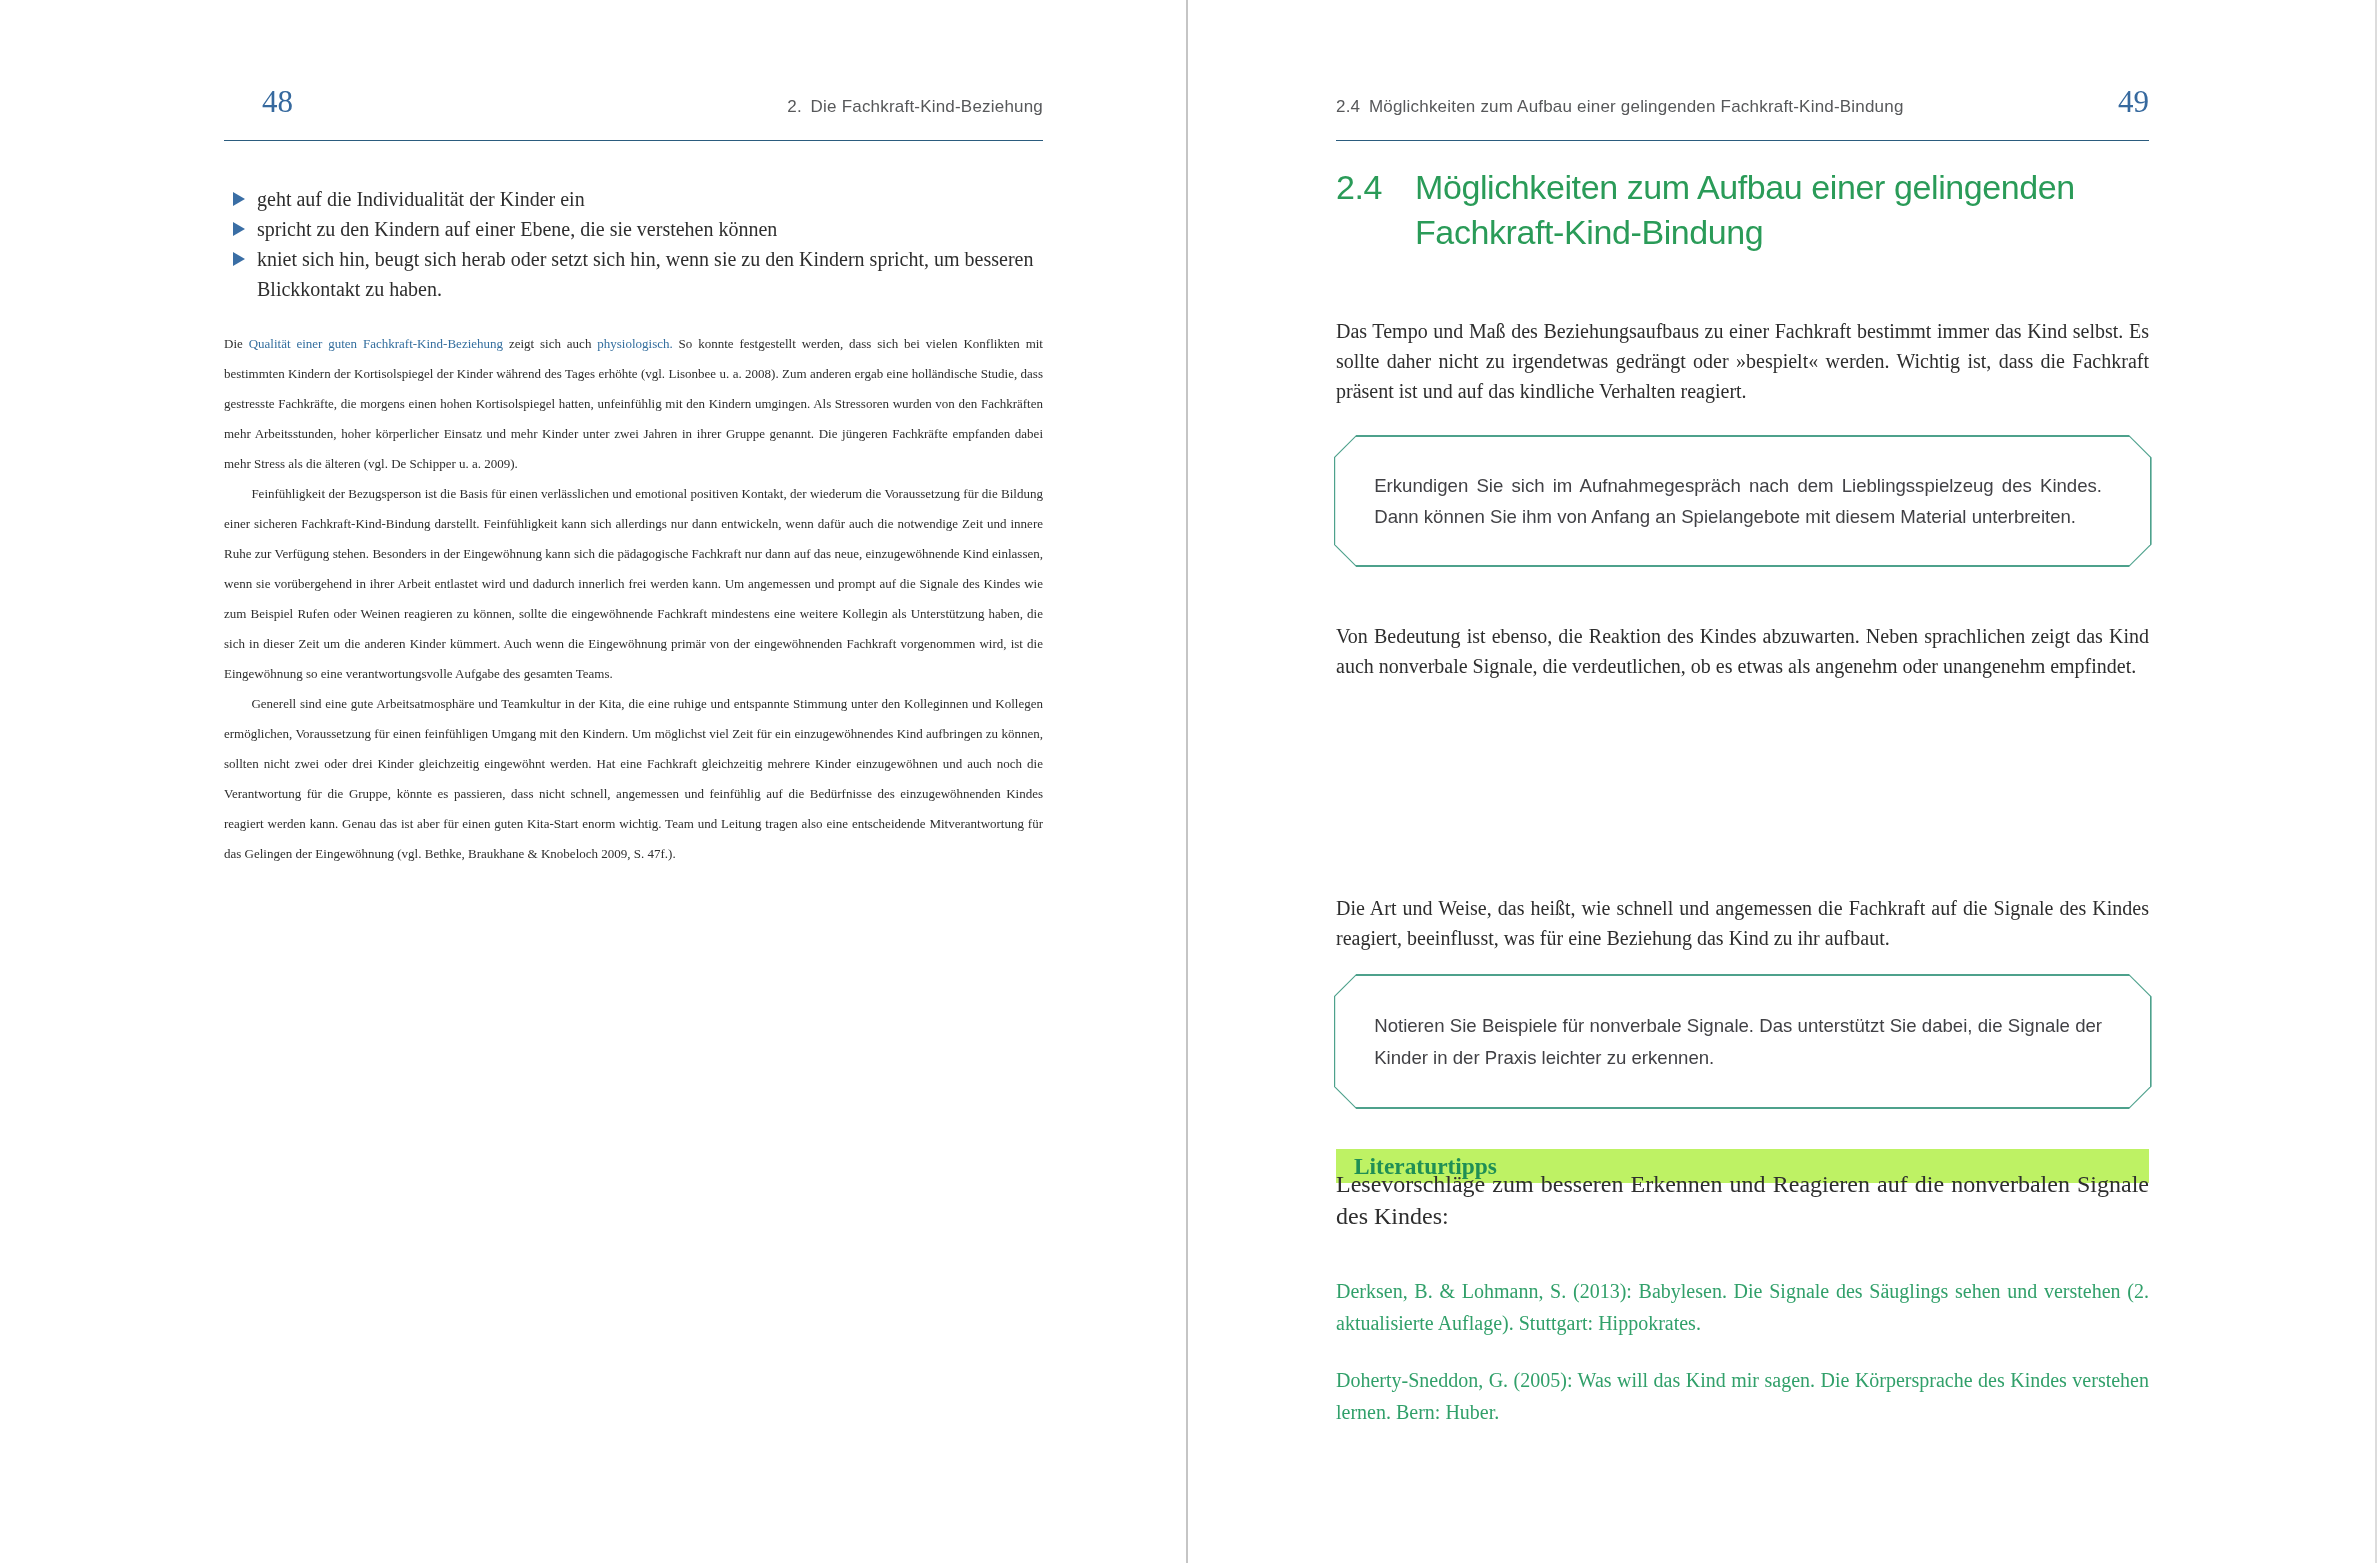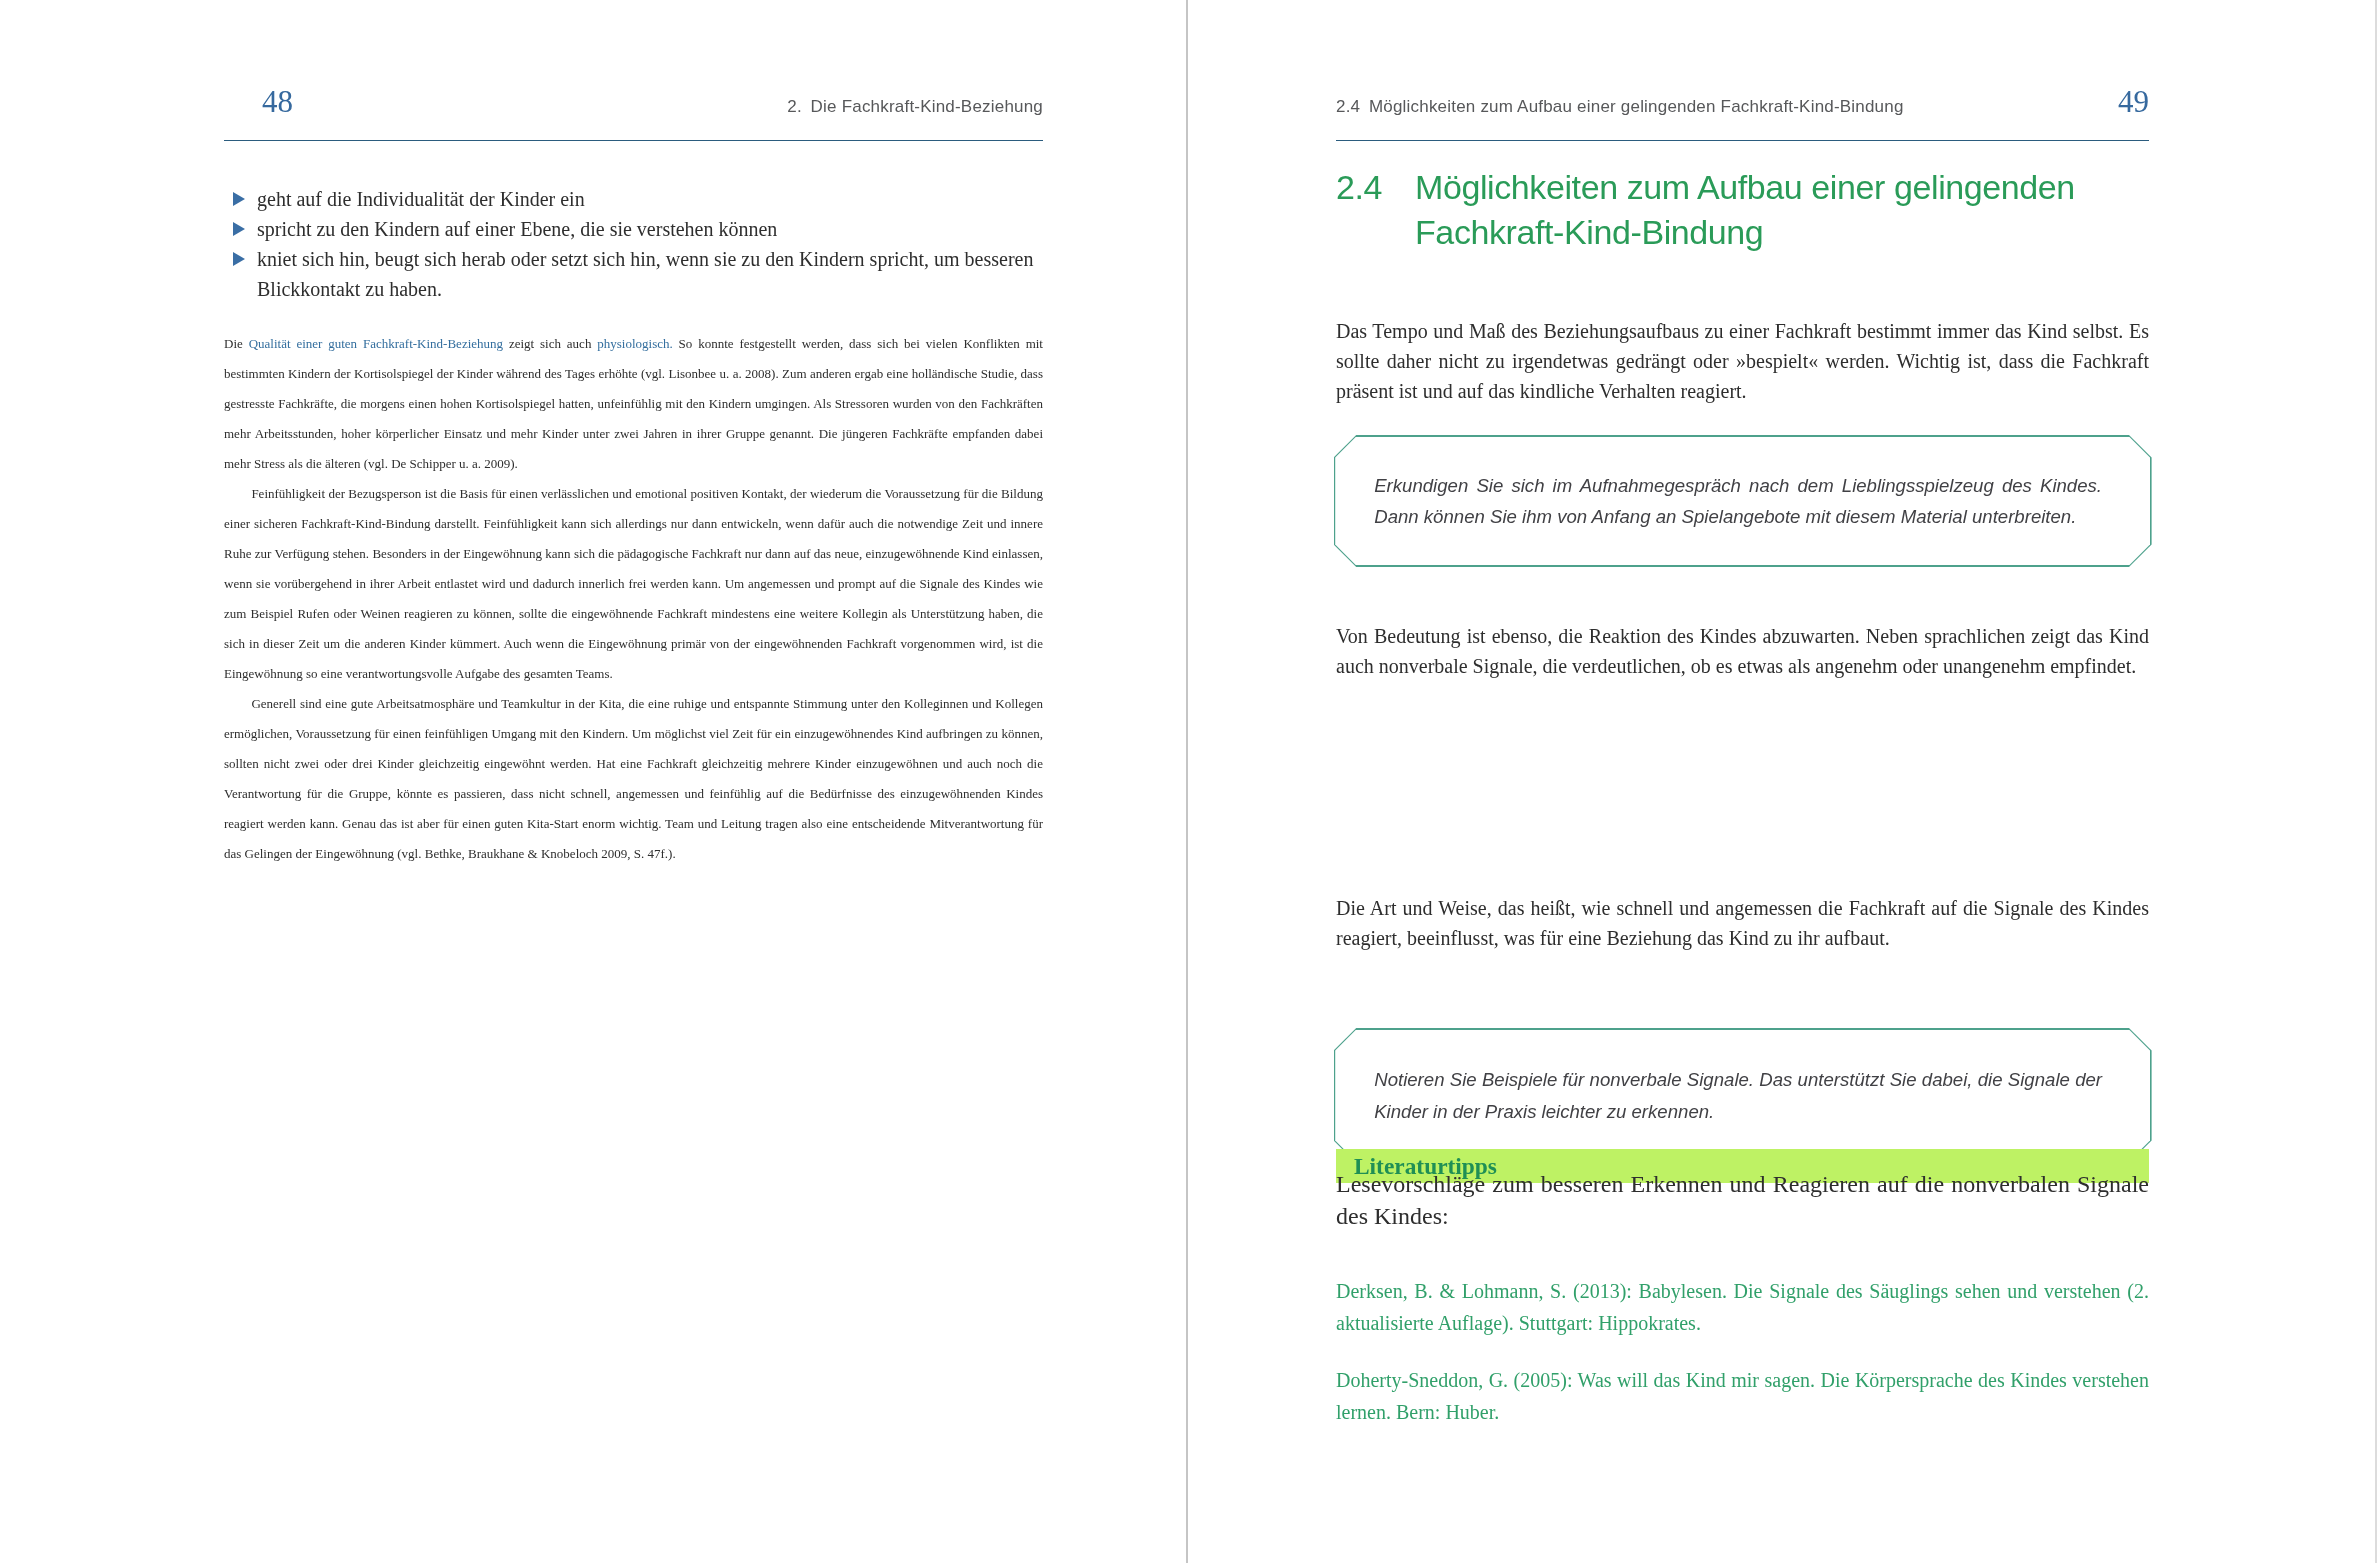--- a/index.html
+++ b/index.html
@@ -54,31 +54,30 @@
   .section-heading .sec-title{flex:1;}
 
   .rp-para{position:absolute;left:0;width:100%;font-size:20px;line-height:30px;text-align:justify;hyphens:auto;margin:0;}
   .rp-para-1{top:316px;}
   .rp-para-2{top:621px;}
   .rp-para-3{top:893px;}
 
   .tip-box{position:absolute;left:-2.4px;width:818px;}
   .tip-box-1{top:435px;height:132px;}
   .tip-box-2{top:733px;height:107px;}
-  .tip-box-3{top:1028px;height:135px;}
+  .tip-box-3{top:974px;height:135px;}
   .tip-outer{
     position:absolute;inset:0;background:#4da18c;
     clip-path:polygon(22.6px 0,calc(100% - 22.6px) 0,100% 22.6px,100% calc(100% - 22.6px),calc(100% - 22.6px) 100%,22.6px 100%,0 calc(100% - 22.6px),0 22.6px);
   }
   .tip-inner{
     position:absolute;inset:1.6px;background:#ffffff;
     clip-path:polygon(21px 0,calc(100% - 21px) 0,100% 21px,100% calc(100% - 21px),calc(100% - 21px) 100%,21px 100%,0 calc(100% - 21px),0 21px);
     display:flex;align-items:center;box-sizing:border-box;
     padding:8px 48px 8px 39px;
-    font-style:italic;
   }
   .tip-text{
     font-family:"Liberation Sans", sans-serif;font-size:18.6px;line-height:31.5px;
     color:#414145;text-align:justify;width:100%;
   }
 
   .literature-bar{
     position:absolute;top:1149px;left:0;width:100%;height:34px;background:#bef264;
     display:flex;align-items:center;box-sizing:border-box;padding-left:18px;
   }

